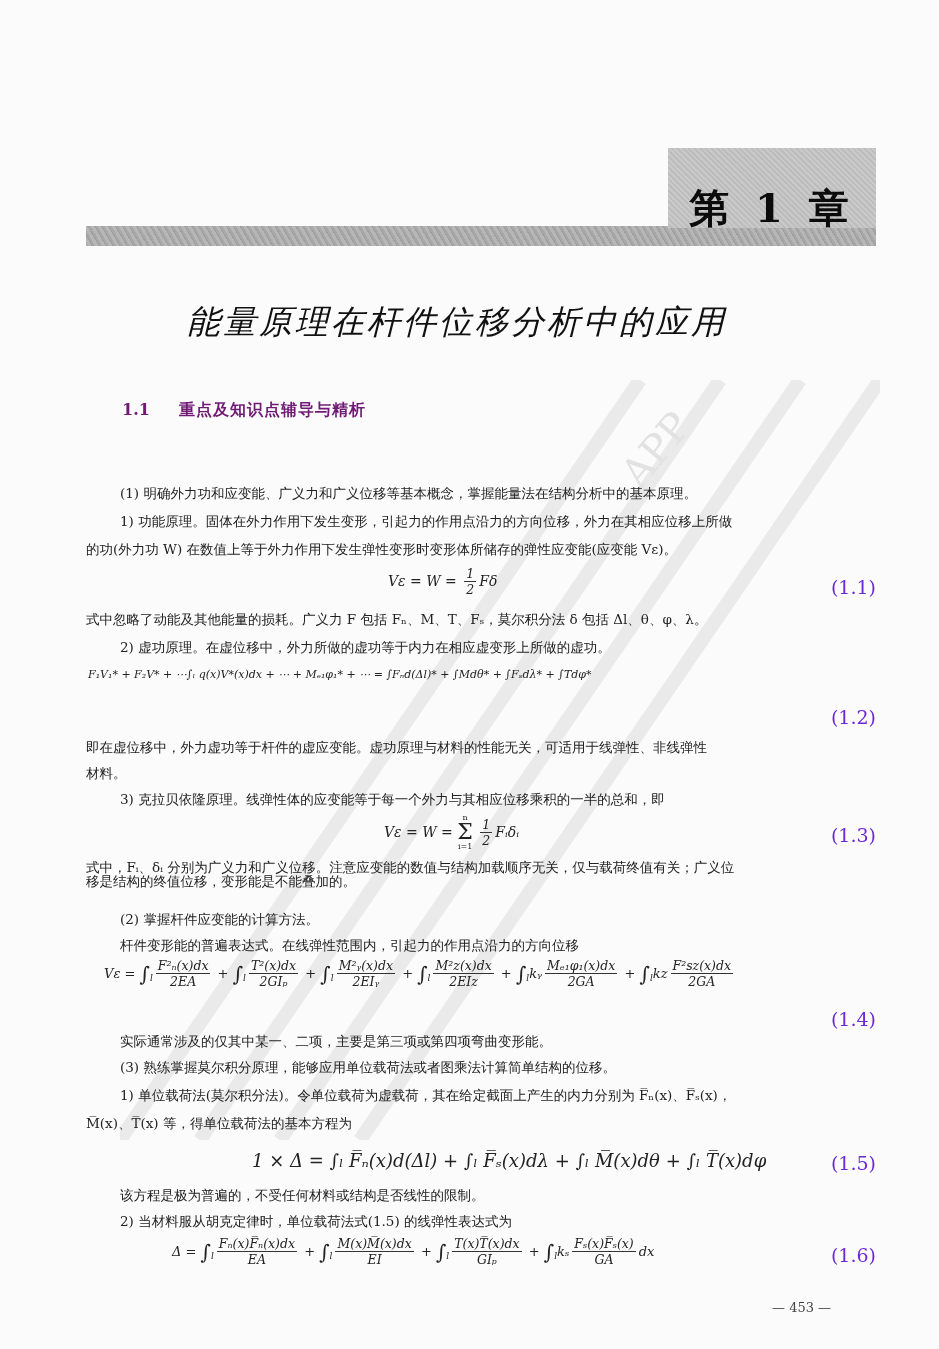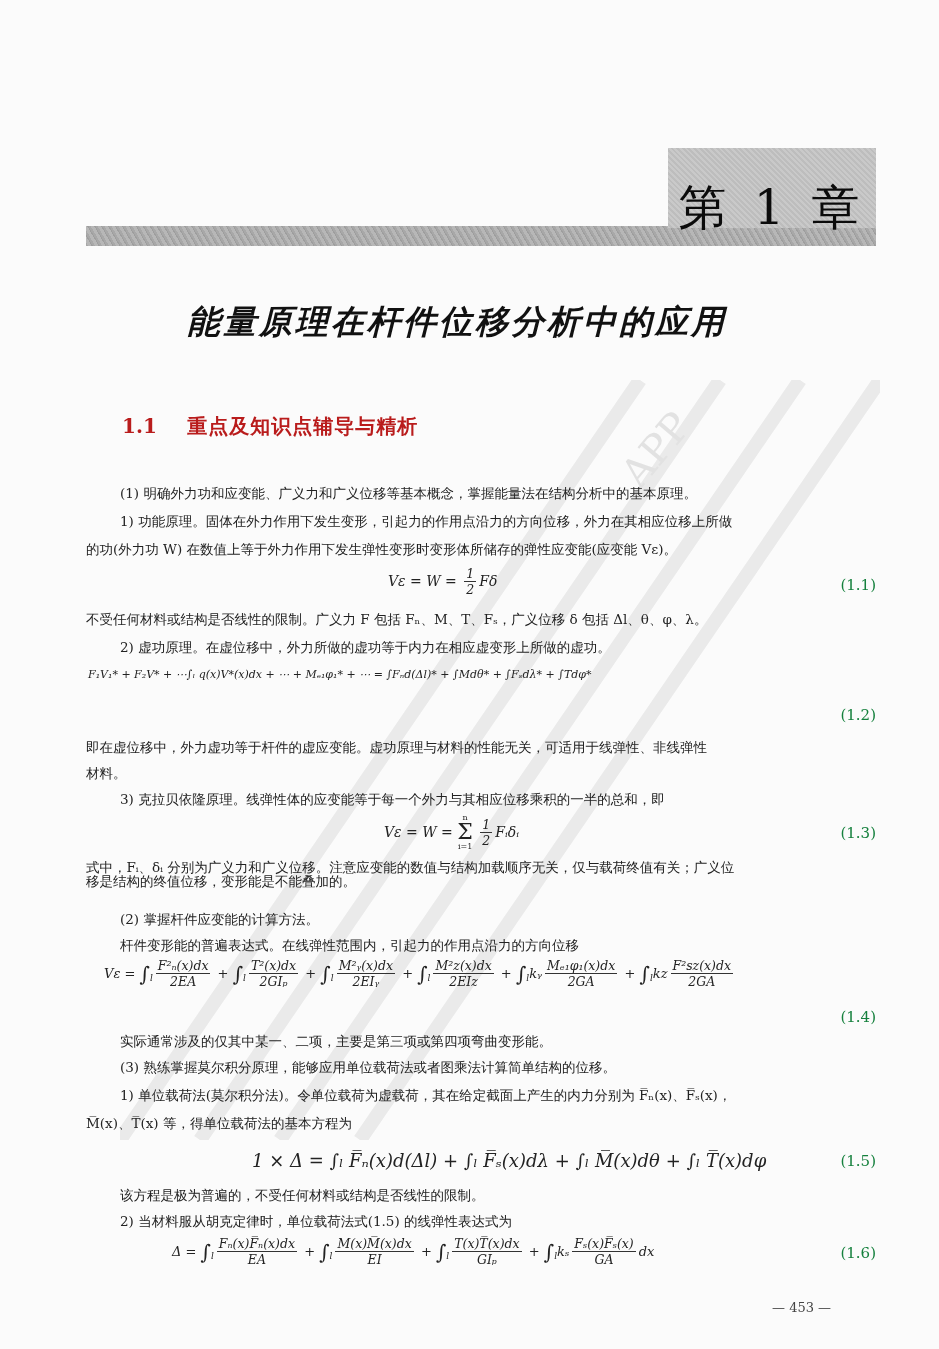--- a/index.html
+++ b/index.html
@@ -2,34 +2,34 @@
 <html><head>
 <meta charset="utf-8">
 <style>
   html, body { margin:0; padding:0; }
   body { width:939px; height:1349px; background:#fbfbfb; position:relative; overflow:hidden;
          font-family:"DejaVu Serif","Liberation Serif",serif; color:#1e1e1e; }
   .watermark { position:absolute; left:120px; top:380px; width:760px; height:760px; pointer-events:none; }
   .chap-box { position:absolute; left:668px; top:148px; width:208px; height:80px;
               background:repeating-linear-gradient(45deg,#c9c9c9 0 2px,#bdbdbd 2px 4px);
               display:flex; align-items:center; justify-content:center; }
-  .chap-title { font-family:"DejaVu Serif","Liberation Serif",serif; font-weight:normal; font-size:48px; color:#0b0b0b; letter-spacing:6px;margin-top:40px; }
+  .chap-title { font-family:"DejaVu Serif","Liberation Serif",serif; font-weight:bold; font-size:40px; color:#0b0b0b; letter-spacing:6px;margin-top:40px; }
   .chap-bar { position:absolute; left:86px; top:226px; width:790px; height:20px;
               background:repeating-linear-gradient(60deg,#a8a8a8 0 2px,#b7b7b7 2px 5px,#9e9e9e 5px 6px); }
   .book-title { position:absolute; left:0; width:914px; top:300px; text-align:center;
-                font-family:"DejaVu Sans","Liberation Sans",sans-serif; font-weight:bold; font-style:italic;
+                font-family:"DejaVu Sans","Liberation Sans",sans-serif; font-weight:normal; font-style:italic;
                 font-size:33px; letter-spacing:3px; color:#111; }
-  .sec-head { position:absolute; left:122px; top:413px; font-size:20px; color:#b91c1c; }
+  .sec-head { position:absolute; left:122px; top:400px; font-size:16px; color:#701a75; }
   .sec-head .num { font-weight:bold; margin-right:24px; }
   .sec-head .txt { font-family:"DejaVu Sans","Liberation Sans",sans-serif; font-weight:bold; letter-spacing:1px; }
   .p { position:absolute; font-size:13.5px; line-height:18px; color:#222; white-space:nowrap; }
   .p.ind { left:120px; }
   .p.flush { left:86px; }
   .eq { position:absolute; font-family:"DejaVu Serif","Liberation Serif",serif; font-style:italic; font-size:14px; color:#222; white-space:nowrap; }
-  .eqno { position:absolute; right:63px; font-size:15px; color:#15803d; white-space:nowrap; }
+  .eqno { position:absolute; right:63px; font-size:19px; color:#6d28d9; white-space:nowrap; }
   .frac { display:inline-block; vertical-align:middle; text-align:center; margin:0 3px; }
   .frac .n { display:block; border-bottom:1px solid #333; padding:0 2px; font-size:12.5px; line-height:15px; }
   .frac .d { display:block; font-size:12.5px; line-height:16px; }
   .int { font-style:normal; font-size:20px; vertical-align:middle; }
   sub { font-size:9px; }
   .pageno { position:absolute; left:772px; top:1300px; font-size:13px; color:#444; }
 </style>
 </head>
 <body>
 
@@ -57,21 +57,21 @@
 
 <div class="p ind" style="top:484px">(1) 明确外力功和应变能、广义力和广义位移等基本概念，掌握能量法在结构分析中的基本原理。</div>
 <div class="p ind" style="top:512px">1) 功能原理。固体在外力作用下发生变形，引起力的作用点沿力的方向位移，外力在其相应位移上所做</div>
 <div class="p flush" style="top:540px">的功(外力功 W) 在数值上等于外力作用下发生弹性变形时变形体所储存的弹性应变能(应变能 Vε)。</div>
 
 <div class="eq" style="left:388px; top:566px">
   <span>Vε = W = </span><span class="frac"><span class="n">1</span><span class="d">2</span></span><span>Fδ</span>
 </div>
 <div class="eqno" style="top:576px">(1.1)</div>
 
-<div class="p flush" style="top:610px">不受任何材料或结构是否线性的限制。广义力 F 包括 Fₙ、M、T、Fₛ，广义位移 δ 包括 Δl、θ、φ、λ。</div>
+<div class="p flush" style="top:610px">式中忽略了动能及其他能量的损耗。广义力 F 包括 Fₙ、M、T、Fₛ，莫尔积分法 δ 包括 Δl、θ、φ、λ。</div>
 <div class="p ind" style="top:638px">2) 虚功原理。在虚位移中，外力所做的虚功等于内力在相应虚变形上所做的虚功。</div>
 
 <div class="eq" style="left:88px; top:668px; font-size:11px">F₁V₁* + F₂V* + ⋯∫ₗ q(x)V*(x)dx + ⋯ + Mₑ₁φ₁* + ⋯ = ∫Fₙd(Δl)* + ∫Mdθ* + ∫Fₛdλ* + ∫Tdφ*</div>
 <div class="eqno" style="top:706px">(1.2)</div>
 
 <div class="p flush" style="top:738px">即在虚位移中，外力虚功等于杆件的虚应变能。虚功原理与材料的性能无关，可适用于线弹性、非线弹性</div>
 <div class="p flush" style="top:764px">材料。</div>
 <div class="p ind" style="top:790px">3) 克拉贝依隆原理。线弹性体的应变能等于每一个外力与其相应位移乘积的一半的总和，即</div>
 
 <div class="eq" style="left:384px; top:814px">

